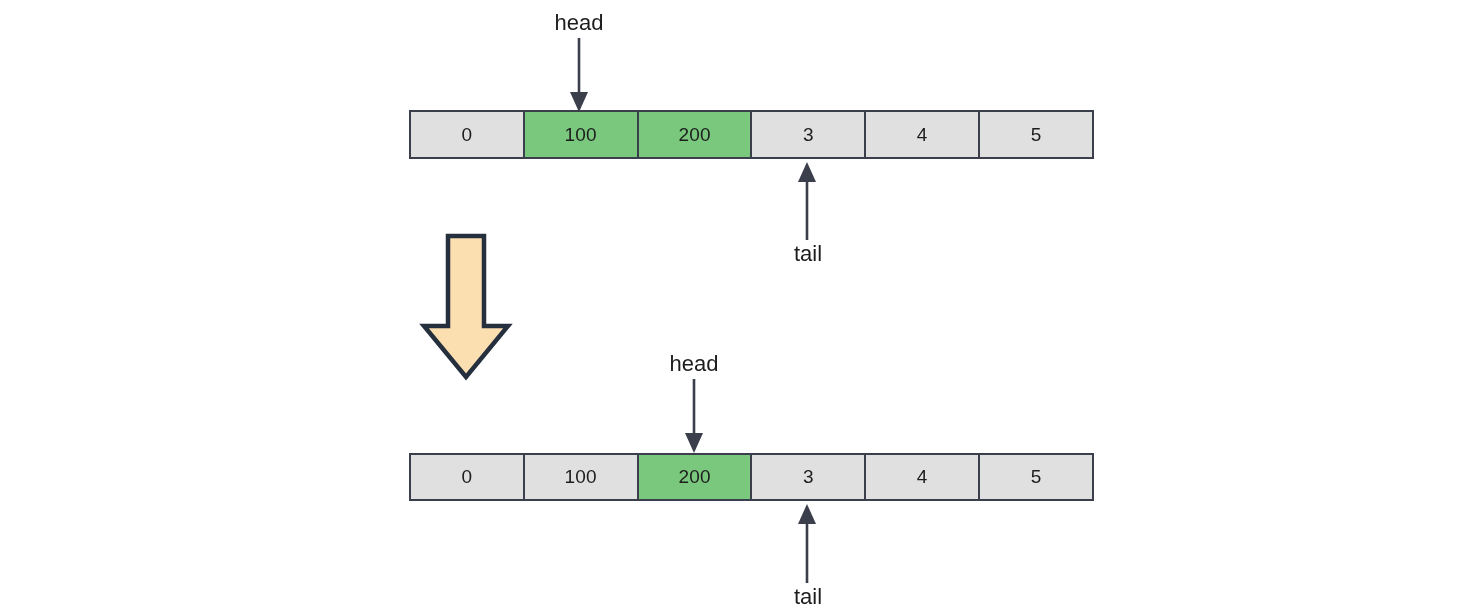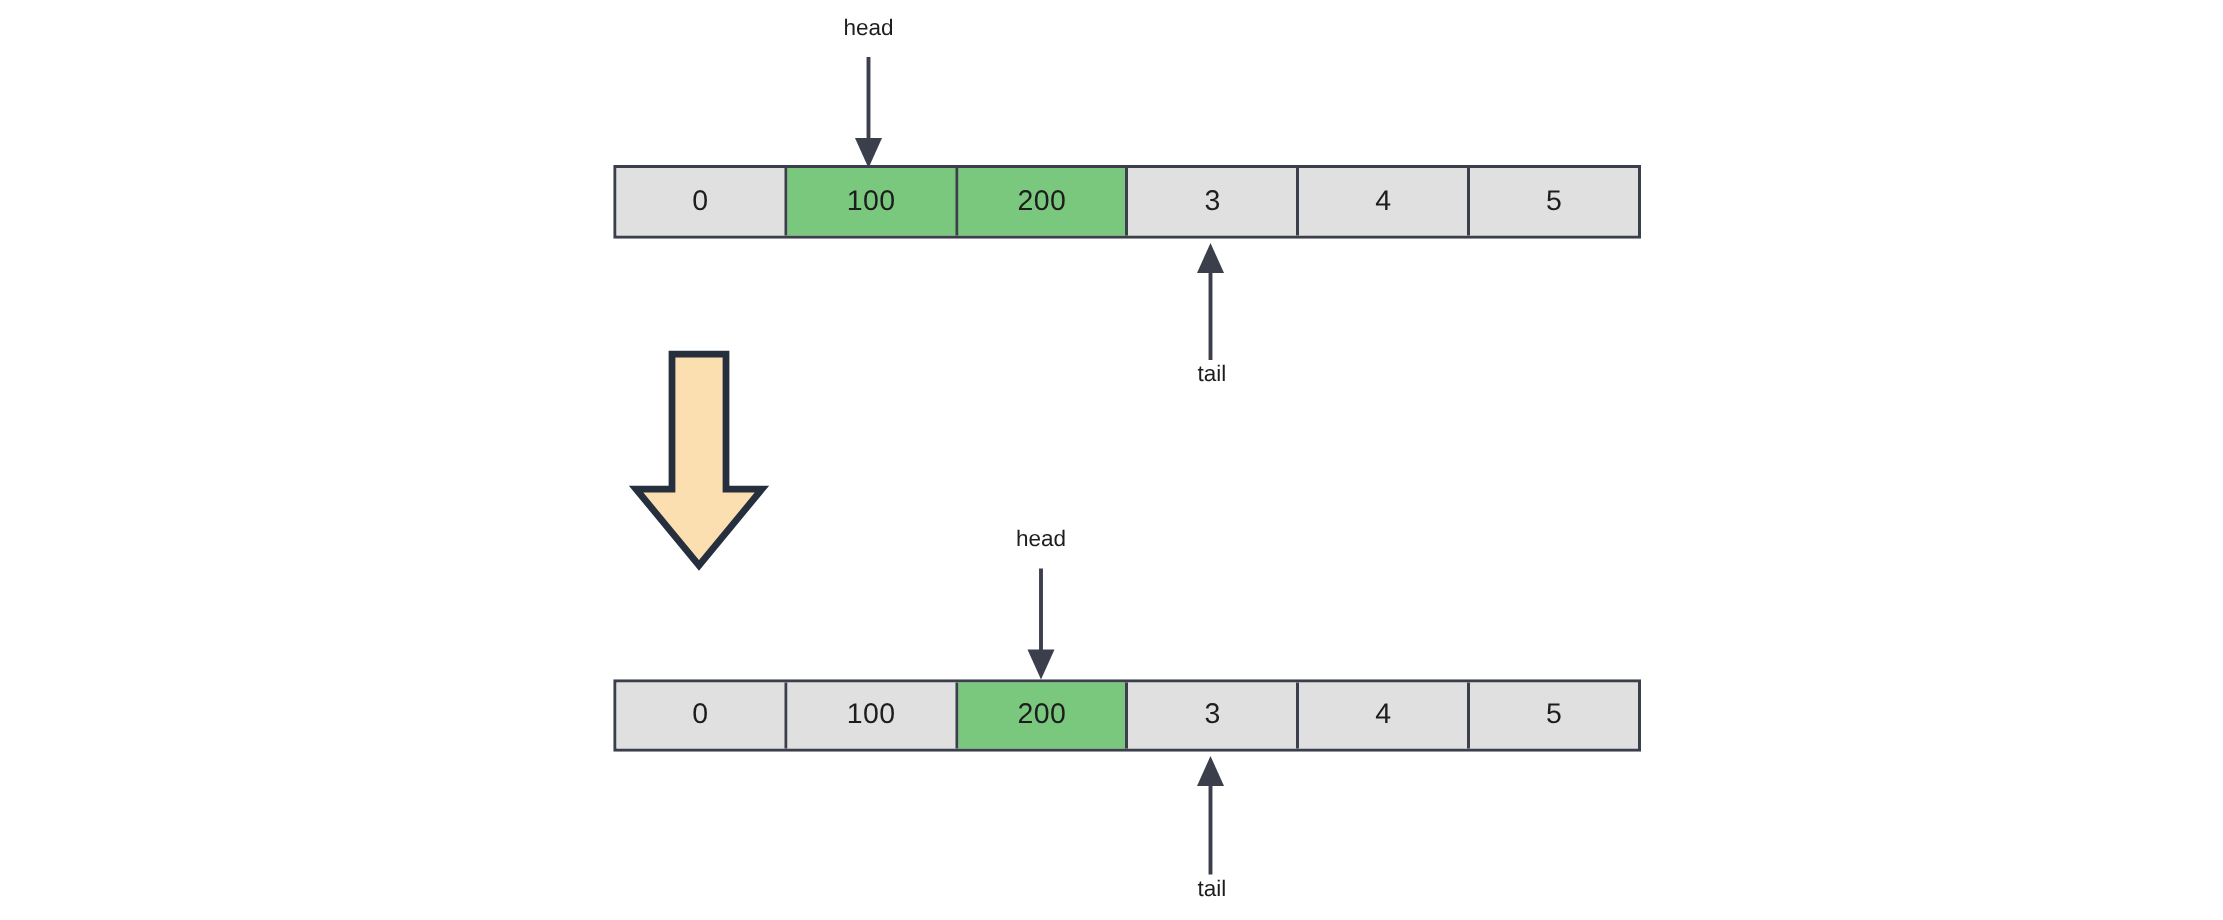--- a/index.html
+++ b/index.html
@@ -36,21 +36,21 @@
     border-right: 2px solid #3A3F4B;
     box-sizing: border-box;
     background: #E0E0E0;
     letter-spacing: .2px;
   }
   .cell:last-child { border-right: none; }
 
   
   .ptr-label {
     position: absolute;
-    font-size: 15px;
+    font-size: 22px;
     color: #1d1d1d;
     text-align: center;
     white-space: nowrap;
     transform: translateX(-50%);
   }
 
   
   #arrows {
     position: absolute;
     left: 0; top: 0;

